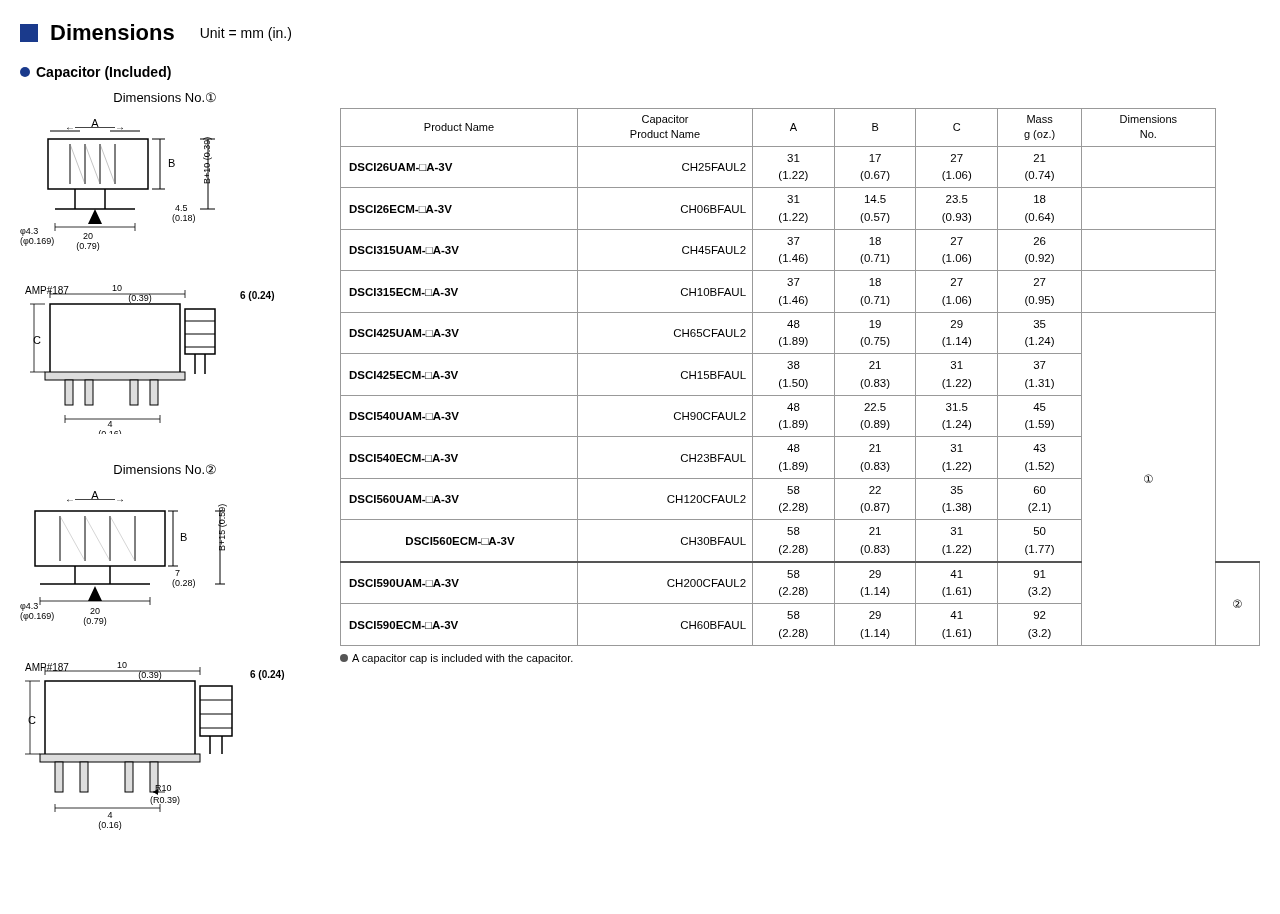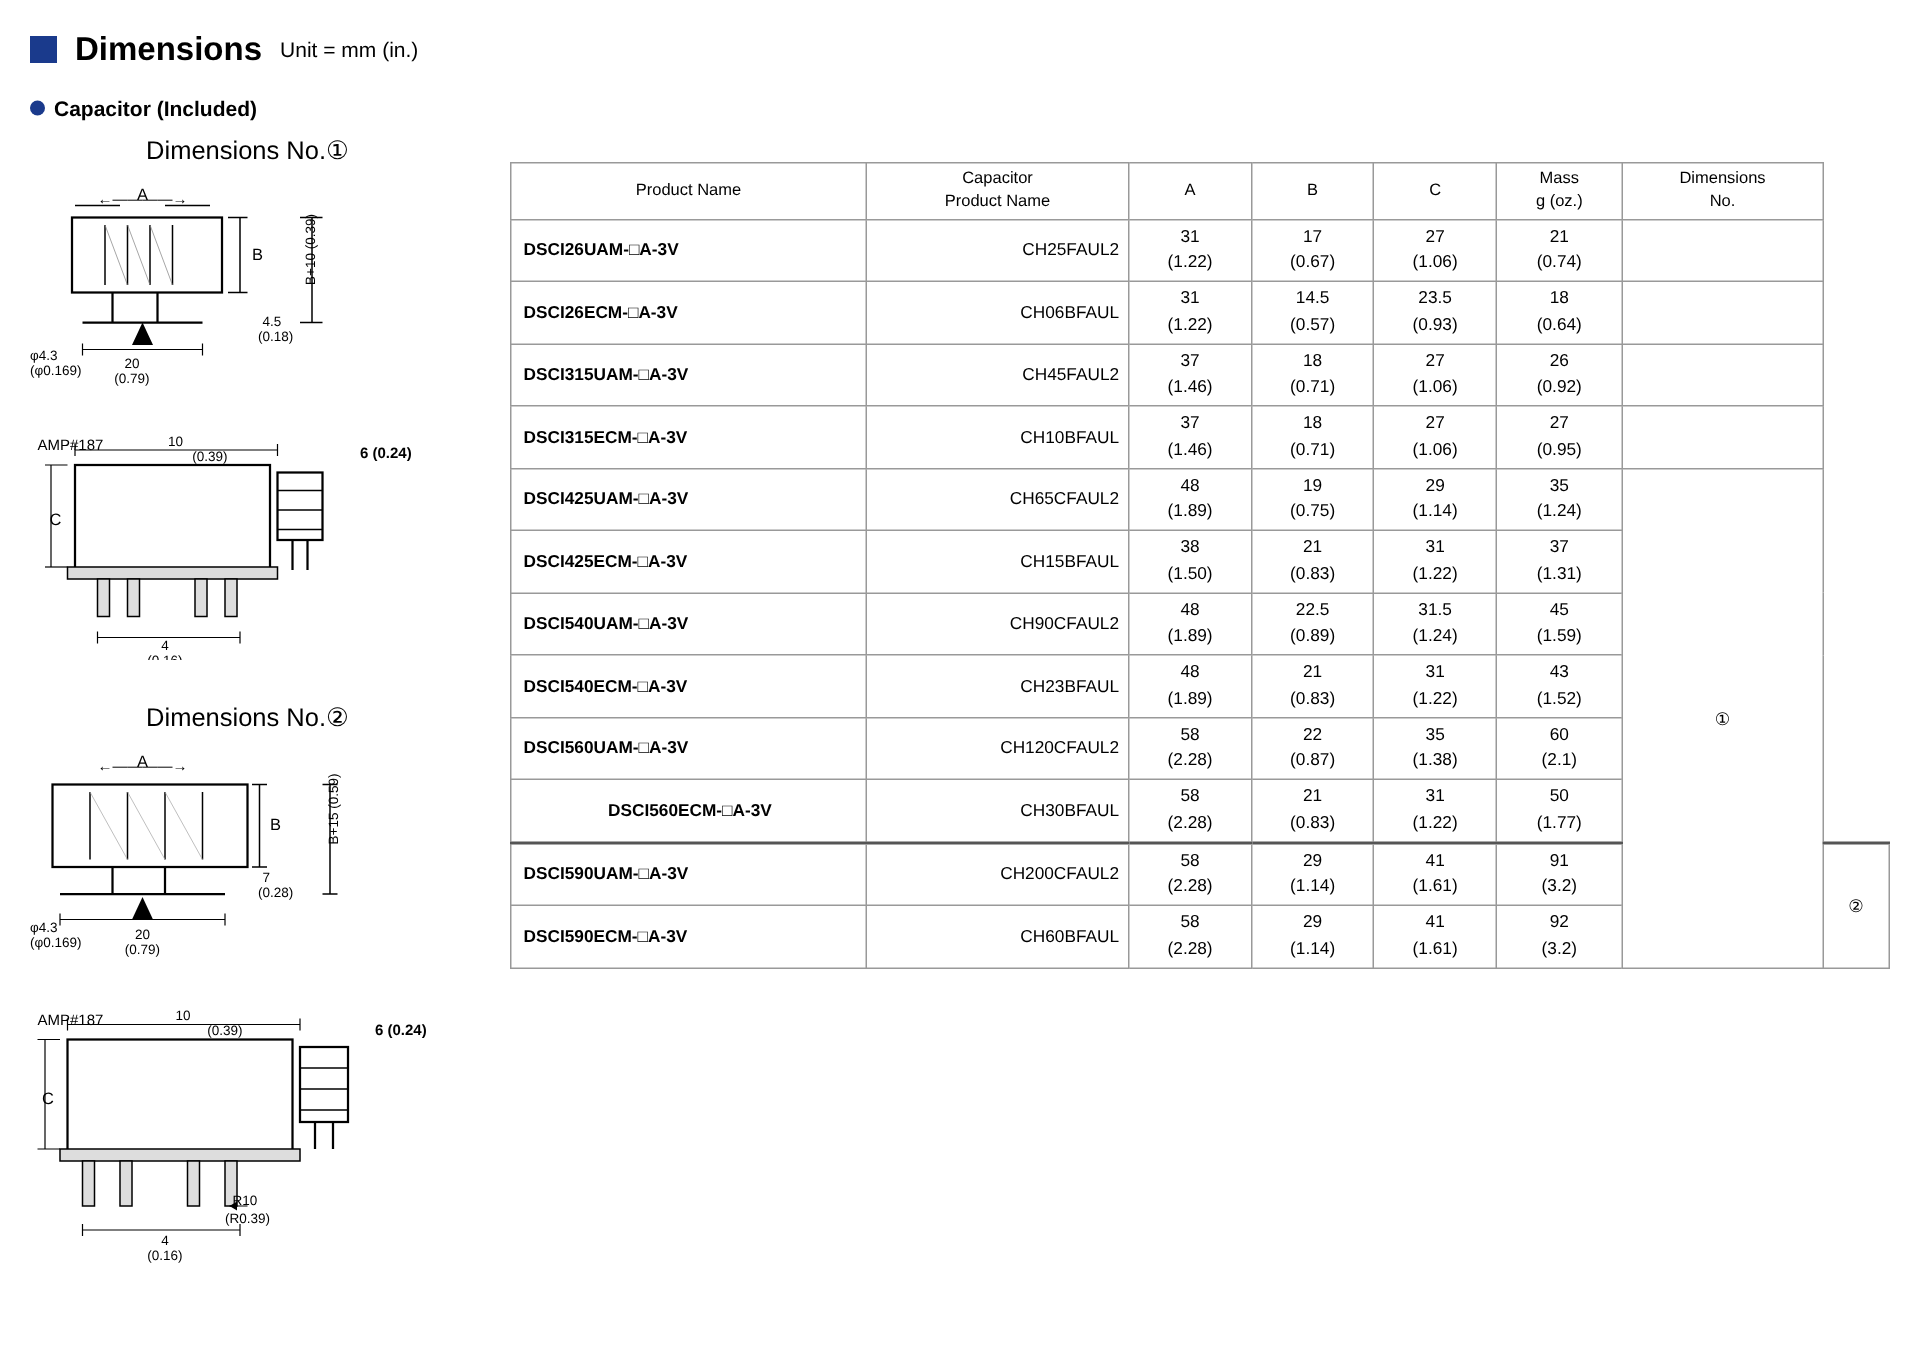--- a/index.html
+++ b/index.html
@@ -28,20 +28,21 @@
     }
     .header-title {
       font-size: 22px;
       font-weight: bold;
       color: #000;
     }
     .header-unit {
       font-size: 14px;
       font-weight: normal;
       color: #000;
+      margin-left: 13px;
     }
 
     
     .main-layout {
       display: flex;
       gap: 30px;
       align-items: flex-start;
     }
 
     
@@ -59,21 +60,21 @@
     }
     .bullet-circle {
       width: 10px;
       height: 10px;
       background: #1a3a8c;
       border-radius: 50%;
       display: inline-block;
       flex-shrink: 0;
     }
     .dim-label {
-      font-size: 17px;
+      font-size: 13px;
       text-align: center;
       margin-bottom: 4px;
       color: #000;
     }
 
     
     .diagram-block {
       margin-bottom: 28px;
     }
 
@@ -471,15 +472,19 @@
             <td class="product-name"><strong>DSCI590ECM-□A-3V</strong></td>
             <td class="cap-name">CH60BFAUL</td>
             <td class="num-cell">58<br>(2.28)</td>
             <td class="num-cell">29<br>(1.14)</td>
             <td class="num-cell">41<br>(1.61)</td>
             <td class="num-cell">92<br>(3.2)</td>
           </tr>
         </tbody>
     </table>
 
+    <div class="footnote">
+      <div class="footnote-dot"></div>
+      <span>A capacitor cap is included with the capacitor.</span>
+    </div>
   </div>
 
 </div>
 
 </body></html>

